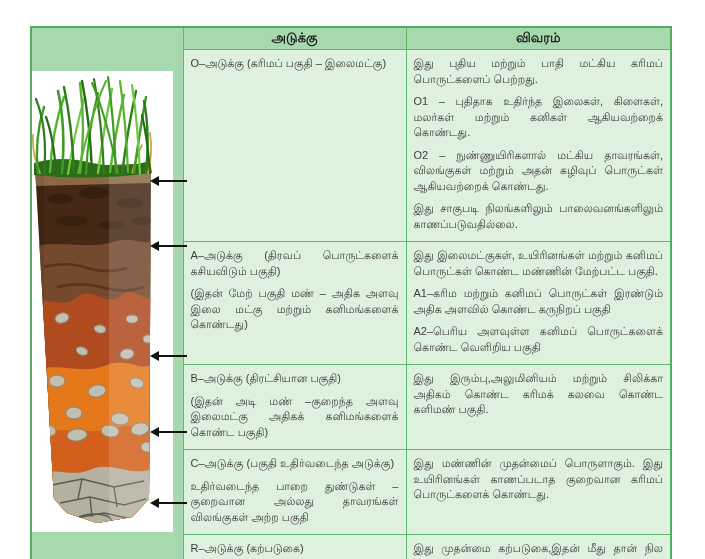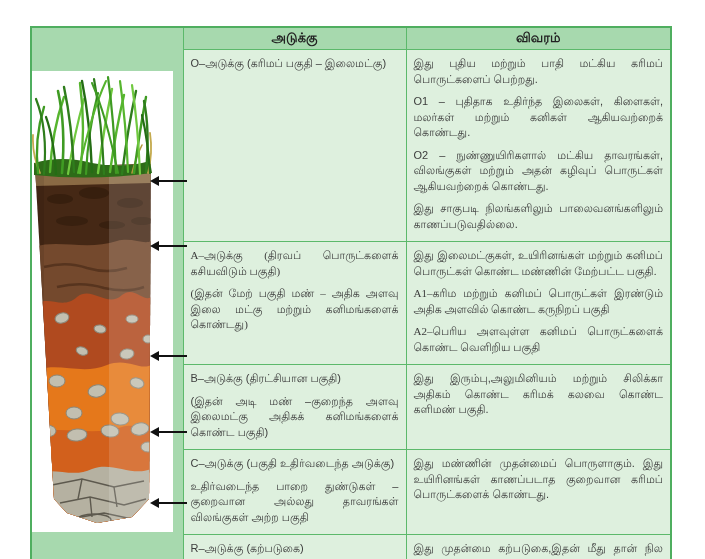--- a/index.html
+++ b/index.html
@@ -24,21 +24,21 @@
     position:absolute;left:0;top:43px;width:141px;height:461px;background:#ffffff;
   }
   .img-box svg{display:block;width:141px;height:461px;}
   td.layer-cell, td.detail-cell{
     background:#def0de;vertical-align:top;padding:6px 7px 2px 7px;
     font-size:11px;line-height:15.5px;text-align:justify;
   }
   td.layer-cell p, td.detail-cell p{margin:0 0 7px 0;}
   tr.h-header{height:16px;border-radius:11px;}
   tr.h-O{height:179px;}
-  tr.h-A{height:119px;font-family:Liberation Serif, serif;}
+  tr.h-A{height:119px;}
   tr.h-B{height:62px;}
   tr.h-C{height:77px;}
   tr.h-R{height:43px;}
   .arrow{position:absolute;left:150px;width:37px;height:10px;}
   .arrow .shaft{position:absolute;left:7px;right:0;top:4px;height:2px;background:#111111;}
   .arrow .head{
     position:absolute;left:0;top:0;width:0;height:0;
     border-top:5px solid transparent;border-bottom:5px solid transparent;
     border-right:9px solid #111111;
   }

